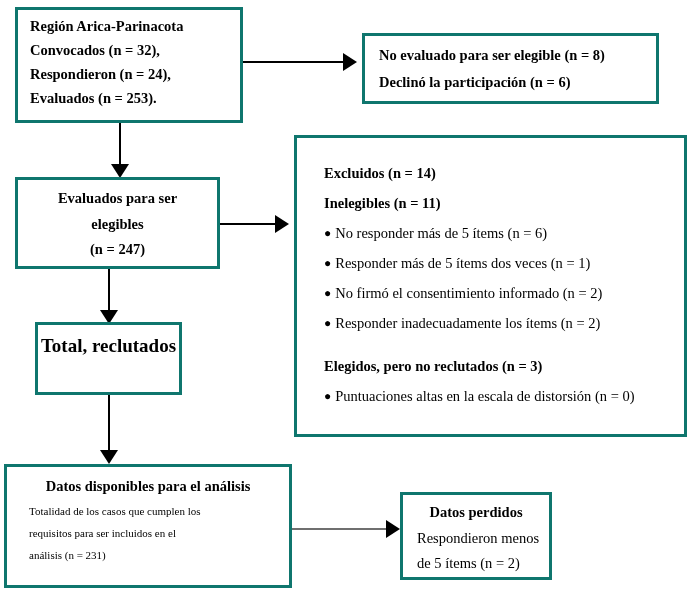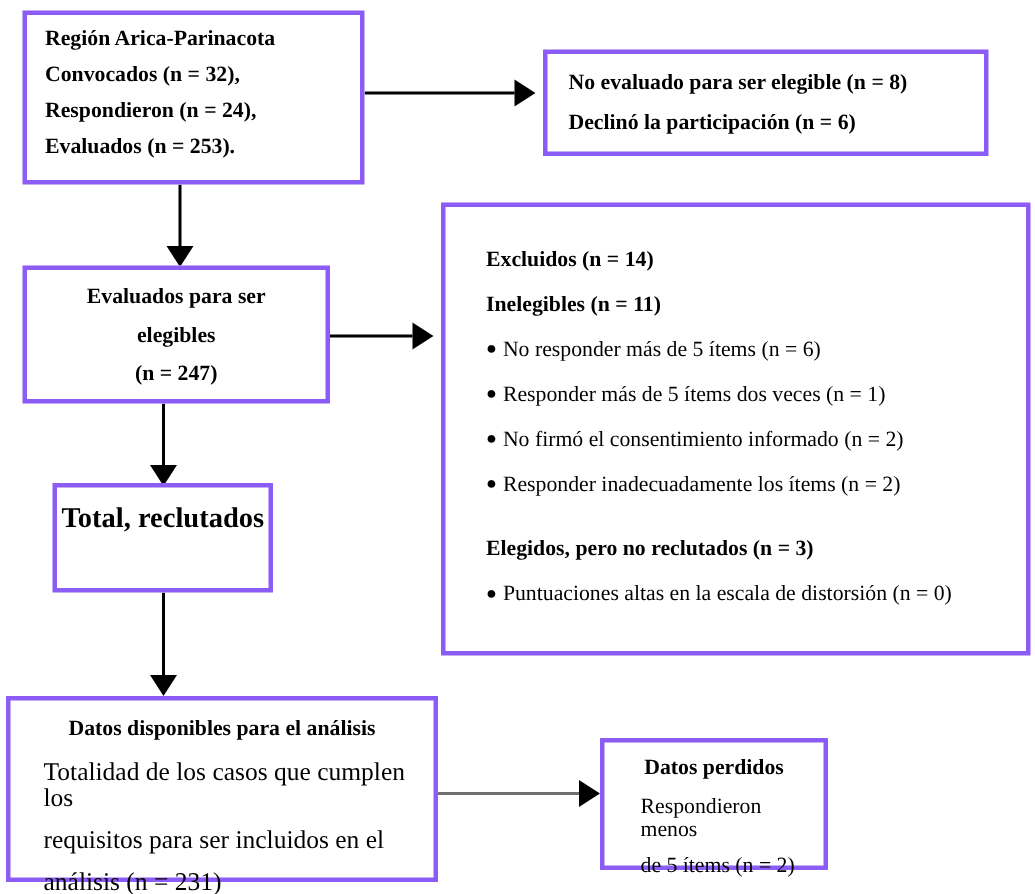--- a/index.html
+++ b/index.html
@@ -10,21 +10,21 @@
     color:#000000;
     overflow:hidden;
     position:relative;
   }
   #flow{position:absolute;left:0;top:0;width:690px;height:596px;}
 
   .box{
     position:absolute;
     box-sizing:border-box;
     background:#ffffff;
-    border:3px solid #8b5cf6;
+    border:3px solid #0f766e;
     z-index:2;
   }
 
   .ln{ line-height:1.0; }
 
   
   #box-region{left:15px;top:7px;width:228px;height:116px;}
   #box-region .pad{padding:9px 0 0 12px;}
   #box-region .ln{font-weight:bold;font-size:14.5px;margin-bottom:9.5px;}
 
@@ -48,27 +48,27 @@
 
   
   #box-total{left:35px;top:322px;width:147px;height:73px;text-align:center;}
   #box-total .pad{padding:11px 0 0 0;}
   #box-total .ln{font-weight:bold;font-size:19px;margin-bottom:11px;}
 
   
   #box-datos{left:4px;top:464px;width:288px;height:124px;}
   #box-datos .pad{padding:11px 0 0 0;}
   #box-datos .ttl{font-weight:bold;font-size:14.5px;text-align:center;margin-bottom:11px;}
-  #box-datos .ln{font-size:17px;margin-bottom:11px;padding-left:22px;}
+  #box-datos .ln{font-size:11px;margin-bottom:11px;padding-left:22px;}
 
   
   #box-perd{left:400px;top:492px;width:152px;height:88px;}
   #box-perd .pad{padding:9px 0 0 0;}
   #box-perd .ttl{font-weight:bold;font-size:14.5px;text-align:center;margin-bottom:10px;}
-  #box-perd .ln{font-size:14.5px;margin-bottom:10px;padding-left:24px;}
+  #box-perd .ln{font-size:14.5px;margin-bottom:10px;padding-left:14px;}
 
   
   .hline{position:absolute;height:2px;background:#000;z-index:1;}
   .vline{position:absolute;width:2px;background:#000;z-index:1;}
   .hline.grey{background:#6f6f6f;}
   .arrow-r{
     position:absolute;width:0;height:0;
     border-top:9px solid transparent;border-bottom:9px solid transparent;
     border-left:14px solid #000;z-index:1;
   }

